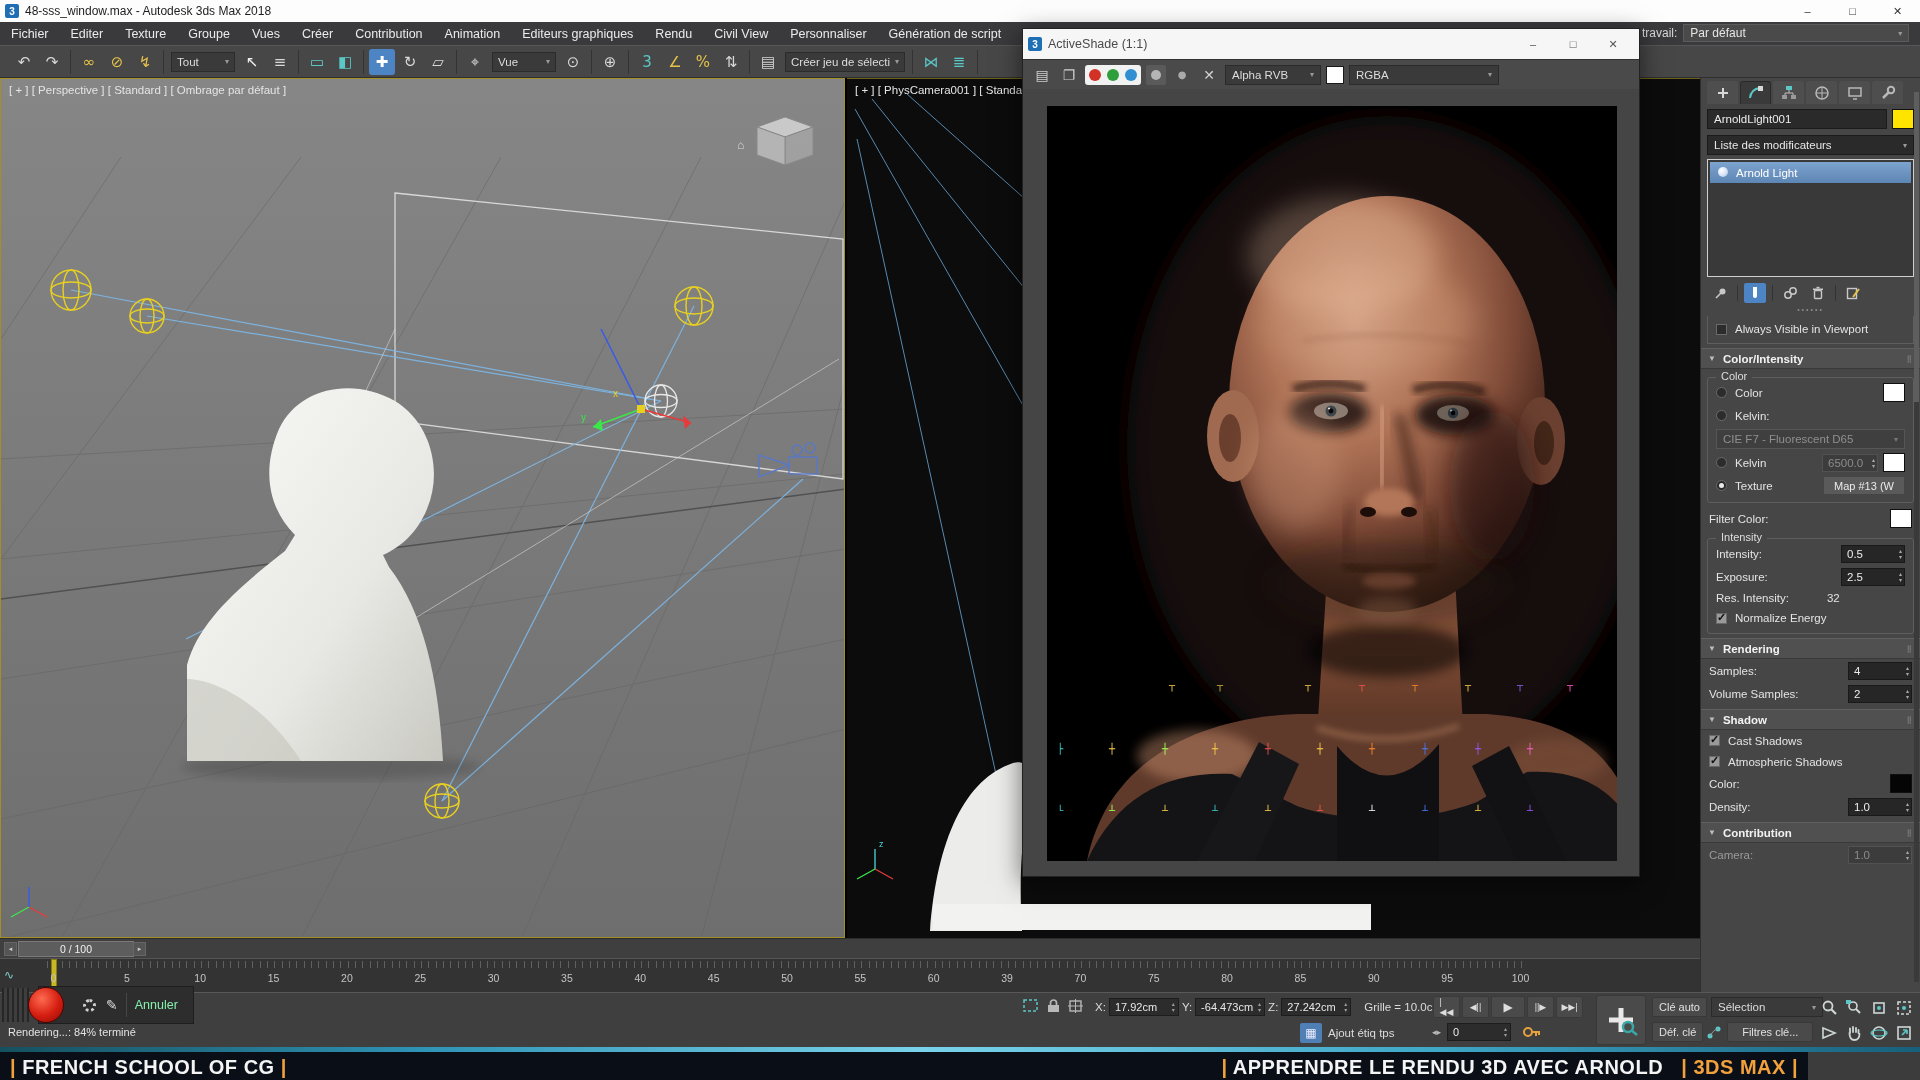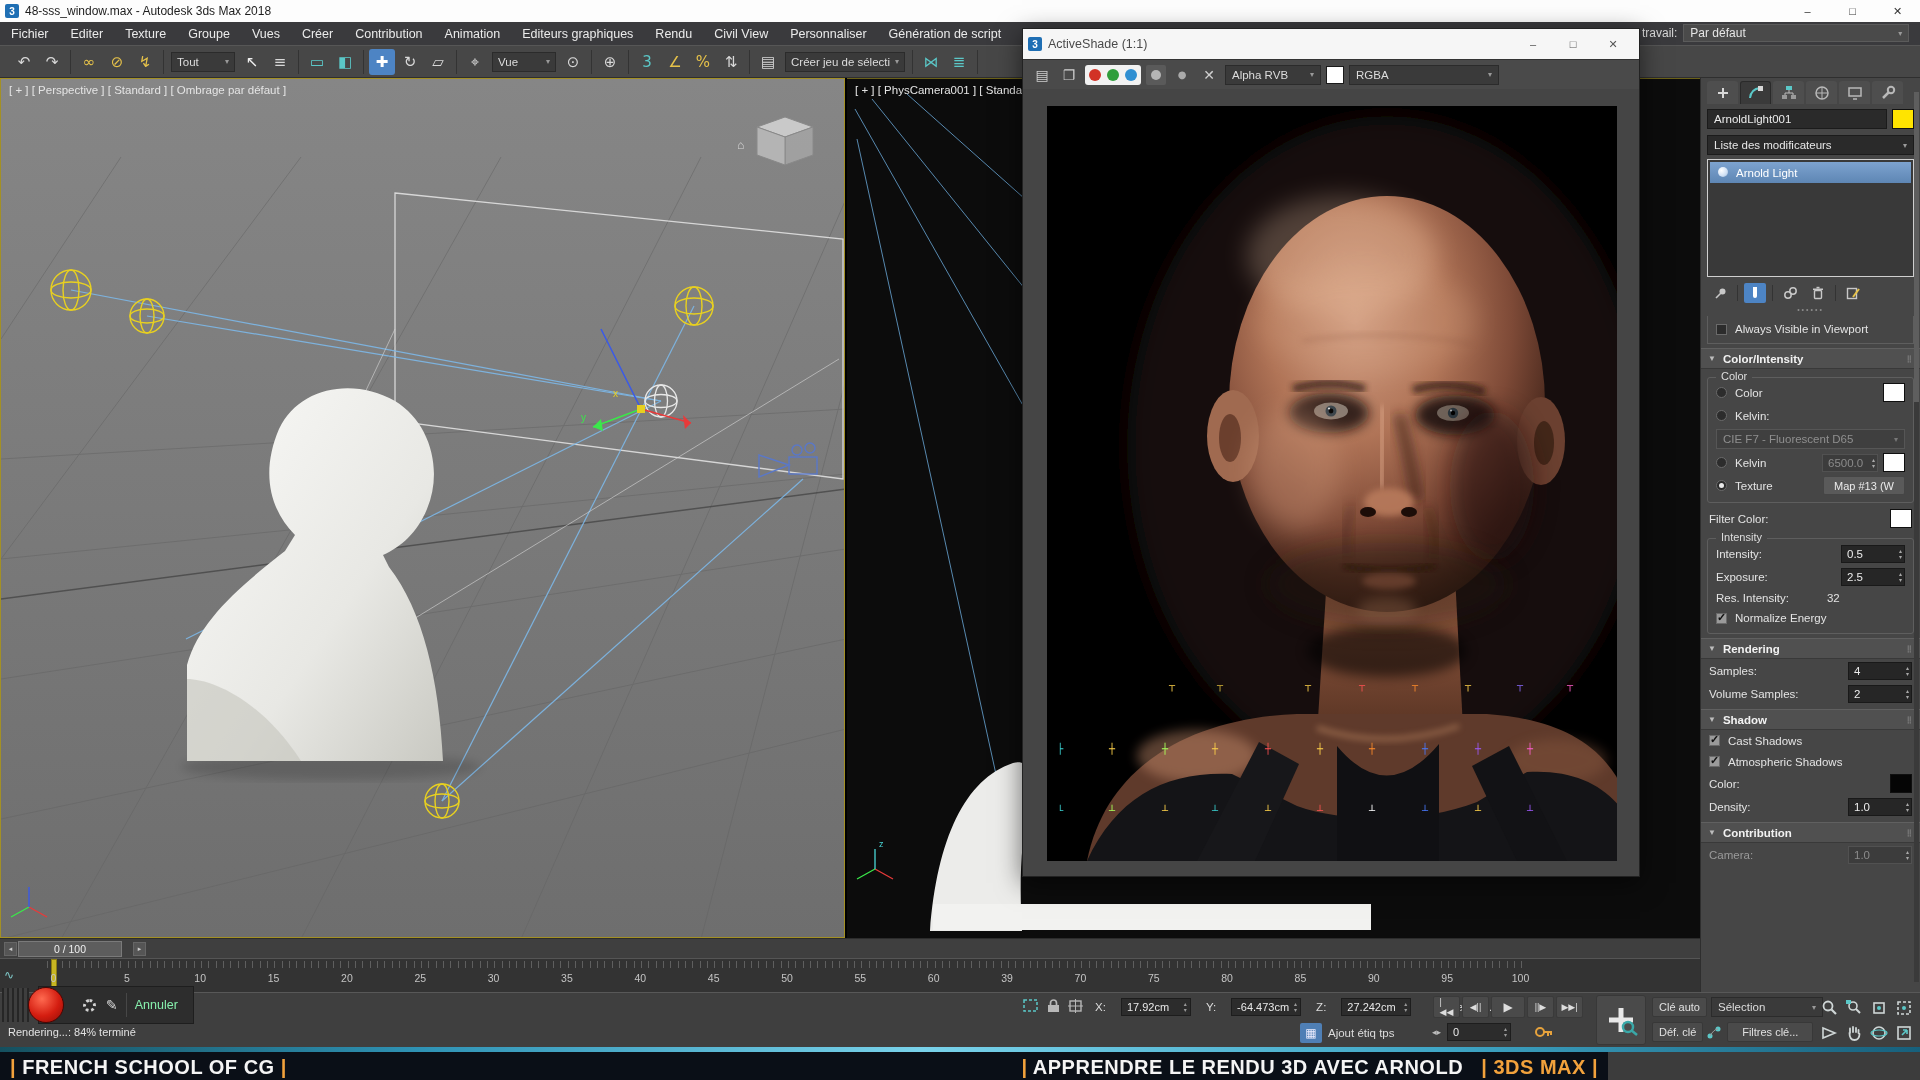--- a/index.html
+++ b/index.html
@@ -117,34 +117,34 @@
           color:#eaeaea;display:flex;align-items:center;justify-content:center;font-size:11px;white-space:nowrap;overflow:hidden;}
   .pscroll{position:absolute;right:1px;top:14px;width:5px;height:890px;background:#3a3a3a;}
   .pscroll .thumb{position:absolute;left:0;top:0;width:5px;height:310px;background:#5e5e5e;}
   .dim{color:#9a9a9a;}
 
   
   .timeslider{position:absolute;left:0;top:938px;width:1700px;height:20px;background:#3f3f3f;
               border-top:1px solid #2c2c2c;}
   .tsmall{position:absolute;top:3px;width:13px;height:14px;background:#555;border:1px solid #666;
           display:flex;align-items:center;justify-content:center;font-size:7px;color:#ccc;}
-  .tshandle{position:absolute;left:18px;top:2px;width:104px;height:16px;background:#5d5d5d;border:1px solid #7a7a7a;
+  .tshandle{position:absolute;left:18px;top:2px;width:116px;height:16px;background:#5d5d5d;border:1px solid #7a7a7a;
             display:flex;align-items:center;justify-content:center;font-size:10.5px;color:#f0f0f0;}
   .trackbar{position:absolute;left:0;top:958px;width:1700px;height:34px;background:#333;border-top:1px solid #555;}
   .ticks{position:absolute;left:47px;top:2px;width:1481px;height:7px;
          background:repeating-linear-gradient(90deg,#5f5f5f 0 1px,transparent 1px 7.335px);}
   .ticklabel{position:absolute;top:13px;font-size:10.5px;color:#c4c4c4;transform:translateX(-50%);}
   .tmarker{position:absolute;top:0;width:6px;height:34px;background:#c8b622;border:1px solid #8a7c14;}
   .tbicon{position:absolute;left:4px;top:9px;font-size:12px;color:#7fc8c8;}
 
   
   .statusbar{position:absolute;left:0;top:992px;width:1920px;height:55px;background:#3f3f3f;border-top:1px solid #585858;}
   .srow{position:absolute;display:flex;align-items:center;font-size:11.5px;color:#dcdcdc;}
   .cfield{width:70px;height:18px;background:#2c2c2c;border:1px solid #1d1d1d;color:#e8e8e8;
-          display:flex;align-items:center;padding:0 3px 0 5px;font-size:11px;margin:0 15px;}
+          display:flex;align-items:center;padding:0 3px 0 5px;font-size:11px;margin:0 3px;}
   .cfield .ar{margin-left:auto;color:#9a9a9a;font-size:6px;line-height:6px;white-space:pre;}
   .pbtn{height:22px;background:#4a4a4a;border:1px solid #3a3a3a;border-radius:2px;color:#ddd;
         display:flex;align-items:center;justify-content:center;font-size:9px;margin:0 1px;padding:0 6px;}
   .kbtn{height:20px;background:#4a4a4a;border:1px solid #383838;border-radius:2px;color:#e0e0e0;
         display:flex;align-items:center;justify-content:center;font-size:11px;padding:0 6px;margin:0 2px;}
   .bigkey{position:absolute;left:1596px;top:2px;width:50px;height:50px;background:#4a4a4a;border:1px solid #383838;
           border-radius:3px;display:flex;align-items:center;justify-content:center;}
   .seldrop{width:112px;height:20px;background:#3a3a3a;border:1px solid #2b2b2b;display:flex;align-items:center;
            padding:0 6px;color:#dcdcdc;font-size:11.5px;margin:0 2px;}
   .seldrop .arr{margin-left:auto;font-size:8px;color:#999;}
@@ -161,21 +161,21 @@
          z-index:50;display:flex;align-items:center;}
   .redlight{position:absolute;left:28px;top:987px;width:36px;height:36px;border-radius:50%;z-index:51;
             background:radial-gradient(circle at 38% 32%,#ff6a50,#d41d10 55%,#8e0d06);border:1px solid #4e0502;}
   .popico{margin-left:44px;display:flex;align-items:center;gap:10px;}
   .pencil{color:#d8d8d8;font-family:"DejaVu Sans",sans-serif;font-size:14px;}
   .popdiv{width:1px;height:24px;background:#474747;margin:0 8px;}
   .cancel{color:#86efac;font-size:12.5px;}
   .rstatus{position:absolute;left:8px;top:1026px;font-size:11px;color:#e2e2e2;z-index:51;}
 
   
-  .banner{position:absolute;left:0;top:1047px;width:1608px;height:33px;background:#0a0f17;}
+  .banner{position:absolute;left:0;top:1047px;width:1808px;height:33px;background:#0a0f17;}
   .bstrip{position:absolute;left:0;top:0;width:1920px;height:5px;
           background:linear-gradient(90deg,#15505f,#2f93b5 22%,#79d2ea 48%,#3fa6c6 75%,#17607c);}
   .btext{position:absolute;top:9px;font-size:20px;font-weight:bold;letter-spacing:.5px;color:#f4f4f4;white-space:nowrap;}
   .btext .pipe,.btext .tag{color:#f2a23c;}
 
   svg text{font-family:"Liberation Sans",sans-serif;}
 </style>
 </head>
 <body>
 

